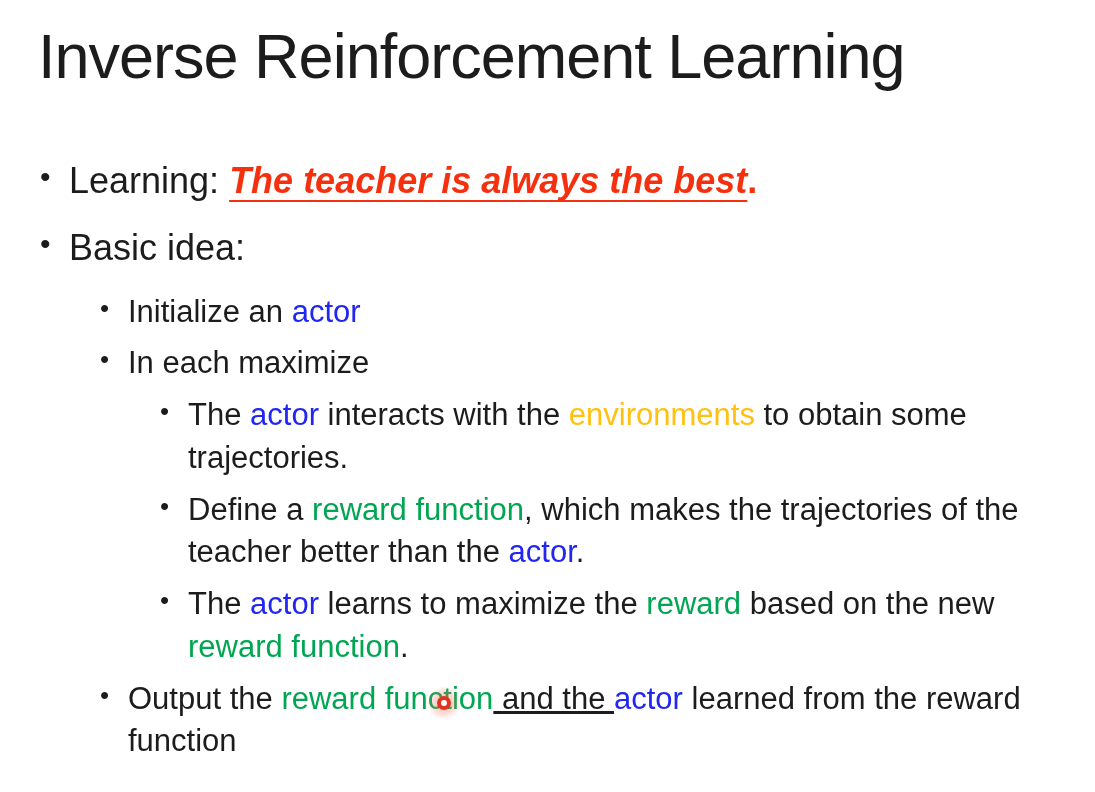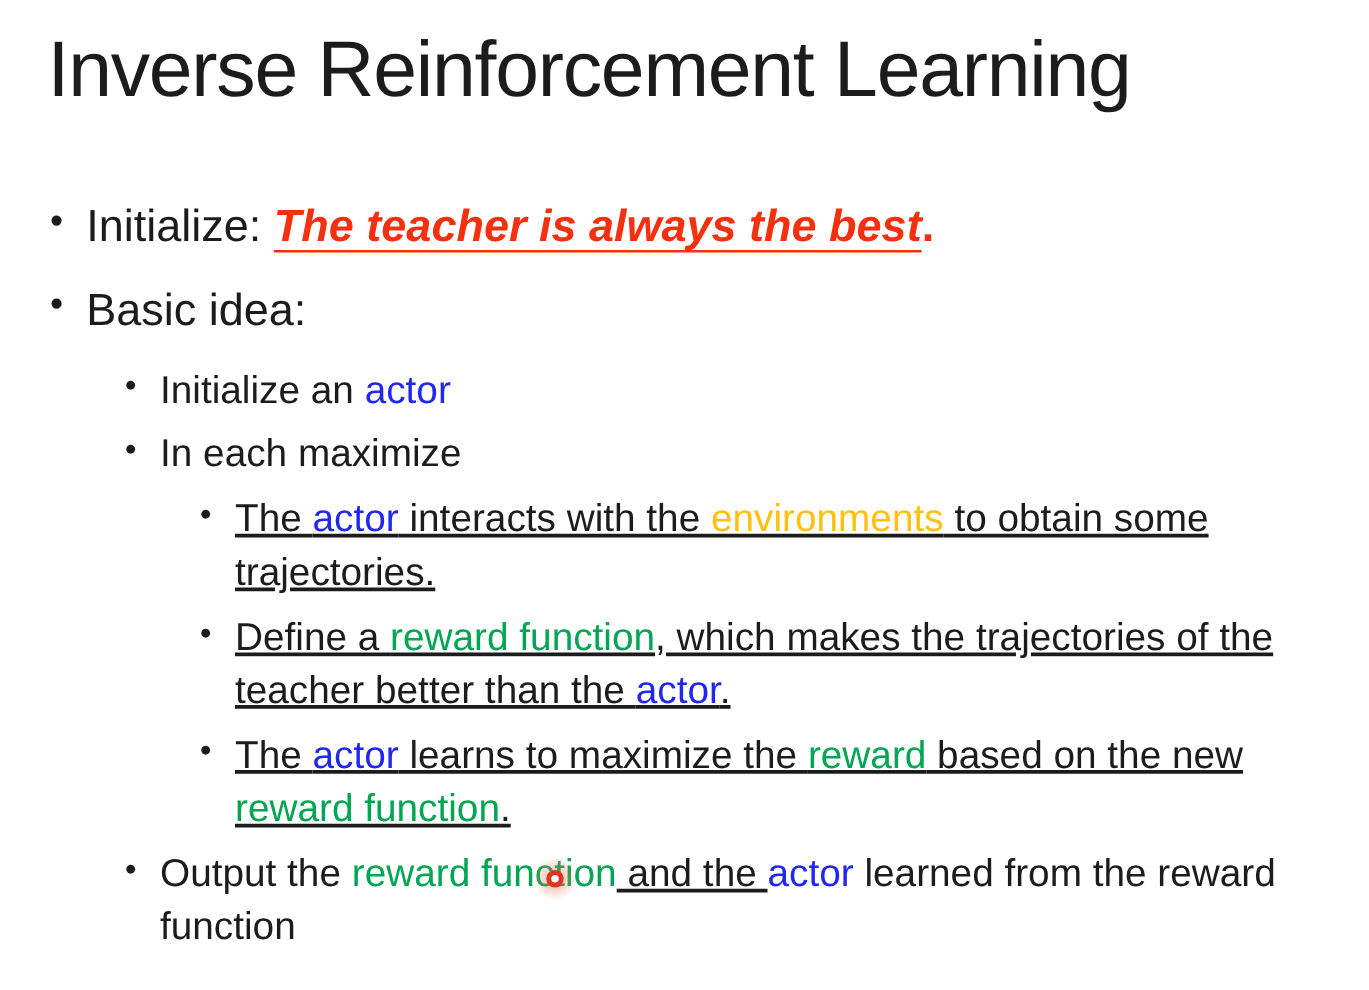--- a/index.html
+++ b/index.html
@@ -56,21 +56,21 @@
   }
   li.lvl2 .marker { width: 28px; font-size: 26px; }
   li.lvl2 .content { max-width: 900px; }
   li.lvl3 {
     font-size: 31px;
     line-height: 1.38;
     padding-left: 160px;
     margin-bottom: 9px;
   }
   li.lvl3 .marker { width: 28px; font-size: 26px; }
-  li.lvl3 .content { max-width: 838px; text-decoration: underline; }
+  li.lvl3 .content { max-width: 838px; }
   .underlined {
     text-decoration: underline;
     text-decoration-thickness: 2px;
     text-underline-offset: 7px;
   }
   .laser-dot {
     position: absolute;
     left: 427px;
     top: 686px;
     width: 34px;
@@ -95,21 +95,21 @@
   }
 </style>
 </head>
 <body>
 
 <div class="slide">
   <h1 class="slide-title">Inverse Reinforcement Learning</h1>
   <ul class="bullet-list" id="bullet-list">
       <li class="lvl1">
         <span class="marker">•</span>
-        <span class="content"><span style="color: rgb(28, 28, 28);">Initialize: </span><span class="underlined" style="color: rgb(245, 48, 15); font-weight: 700; font-style: italic;">The teacher is always the best</span><span style="color: rgb(245, 48, 15); font-weight: 700;">.</span></span>
+        <span class="content"><span style="color: rgb(28, 28, 28);">Learning: </span><span class="underlined" style="color: rgb(245, 48, 15); font-weight: 700; font-style: italic;">The teacher is always the best</span><span style="color: rgb(245, 48, 15); font-weight: 700;">.</span></span>
       </li>
       <li class="lvl1">
         <span class="marker">•</span>
         <span class="content"><span style="color: rgb(28, 28, 28);">Basic idea:</span></span>
       </li>
       <li class="lvl2">
         <span class="marker">•</span>
         <span class="content"><span style="color: rgb(28, 28, 28);">Initialize an </span><span style="color: rgb(33, 38, 240);">actor</span></span>
       </li>
       <li class="lvl2">

